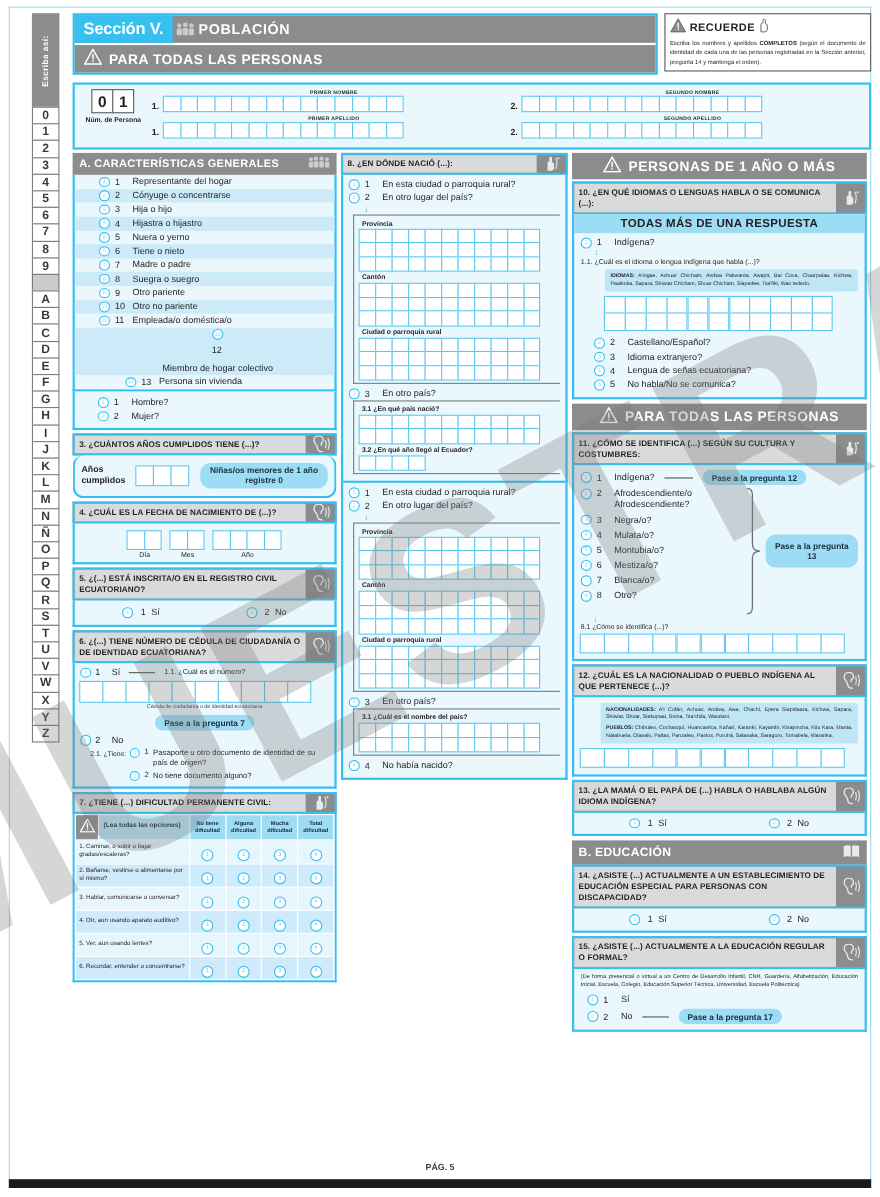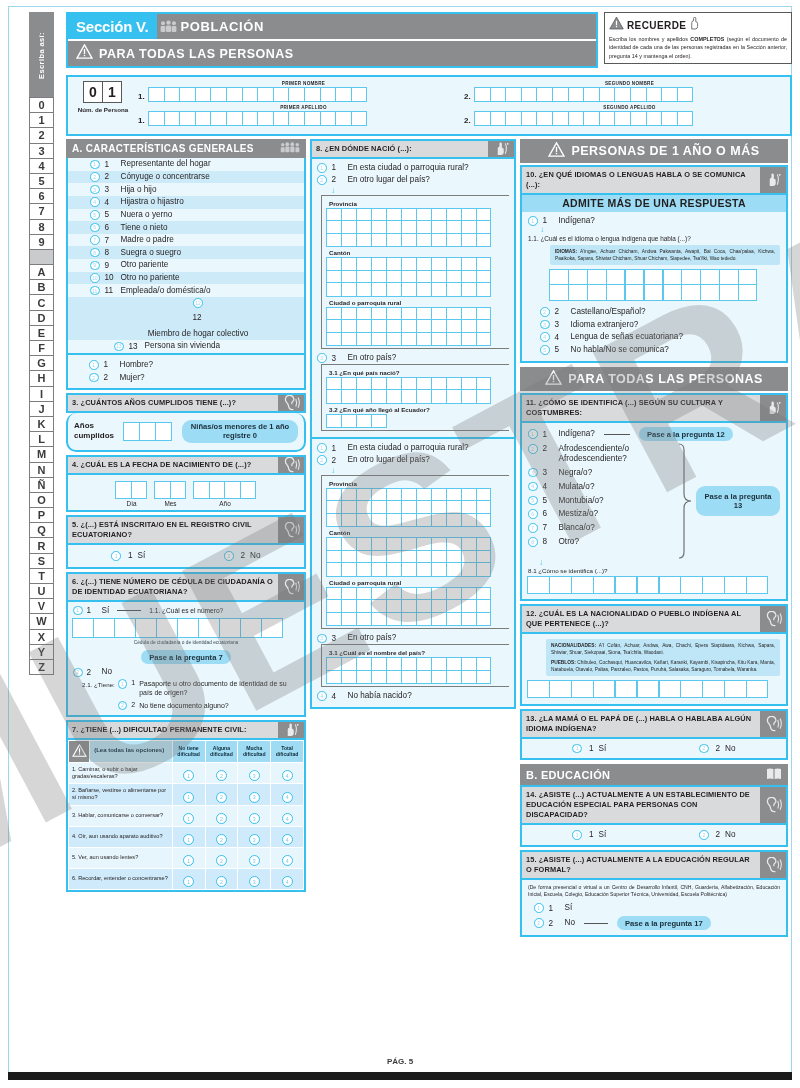--- a/index.html
+++ b/index.html
@@ -1093,21 +1093,21 @@
           <div class="qtxt"><span>10.</span> <span>¿EN QUÉ IDIOMAS O LENGUAS HABLA O SE COMUNICA (...):</span></div>
           <div class="qico">
             <svg width="17" height="16" viewBox="0 0 18 17" aria-hidden="true">
               <path d="M5 15 L5 8 q0-2 1.8-2 L6.8 3 q0-1.3 1.3-1.3 T9.4 3 L9.4 7 q2 .3 2 2.3 l0 3 q0 2.4-2.6 2.7 z" fill="#e9eaeb"></path>
               <path d="M13 2.5 q2.4 5-0 11" fill="none" stroke="#e9eaeb" stroke-width="1.1"></path>
               <circle cx="15.6" cy="3" r="1" fill="#e9eaeb"></circle>
             </svg>
           </div>
         </div>
         <div style="border:2px solid #35c0ef; border-top:0; background:#eaf7fd;">
-          <div style="background:#9ddcf5; text-align:center; font-size:10.5px; font-weight:bold; padding:2.5px 0; letter-spacing:.3px;">ADMITE MÁS DE UNA RESPUESTA</div>
+          <div style="background:#9ddcf5; text-align:center; font-size:10.5px; font-weight:bold; padding:2.5px 0; letter-spacing:.3px;">TODAS MÁS DE UNA RESPUESTA</div>
           <div style="padding:4px 6px 5px 6px;">
             <div class="flexrow" style="gap:5px;">
               <span class="bub">1</span>
               <span class="onum">1</span>
               <span class="olbl">Indígena?</span>
             </div>
             <div class="arrow-down" style="padding-left:12px;">↓</div>
             <div style="font-size:6.4px; margin:1px 0 3px 0;">1.1. ¿Cuál es el idioma o lengua indígena que habla (...)?</div>
             <div class="infobox" style="margin-left:22px;">
               <div class="t"><b>IDIOMAS:</b>

